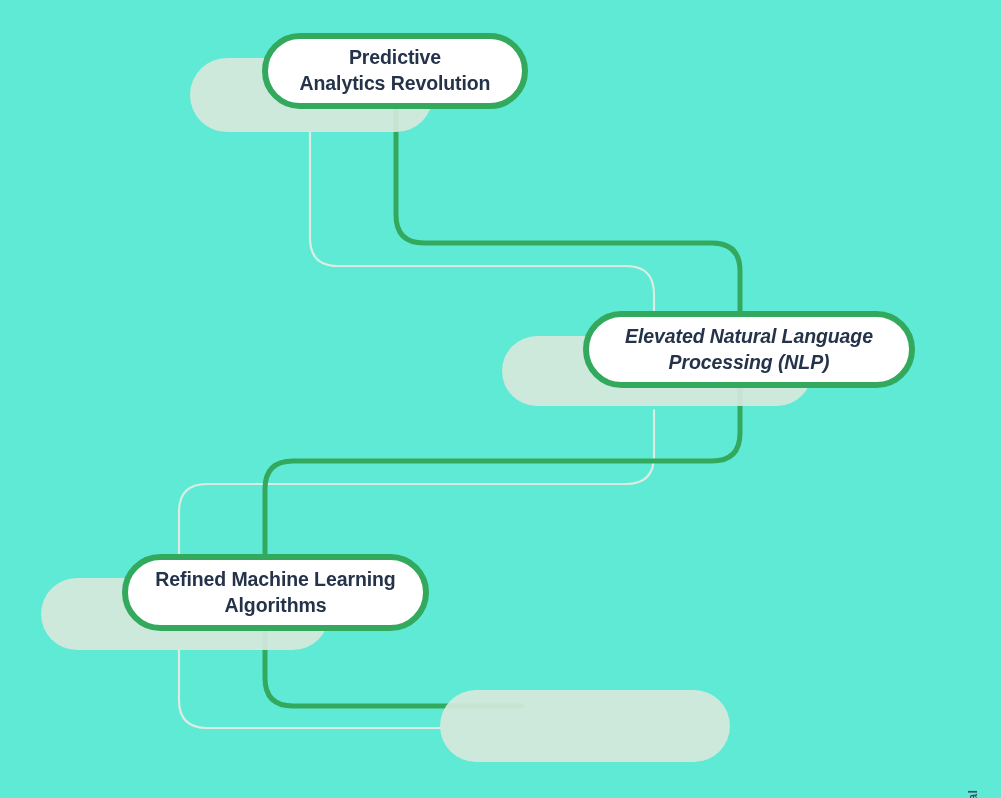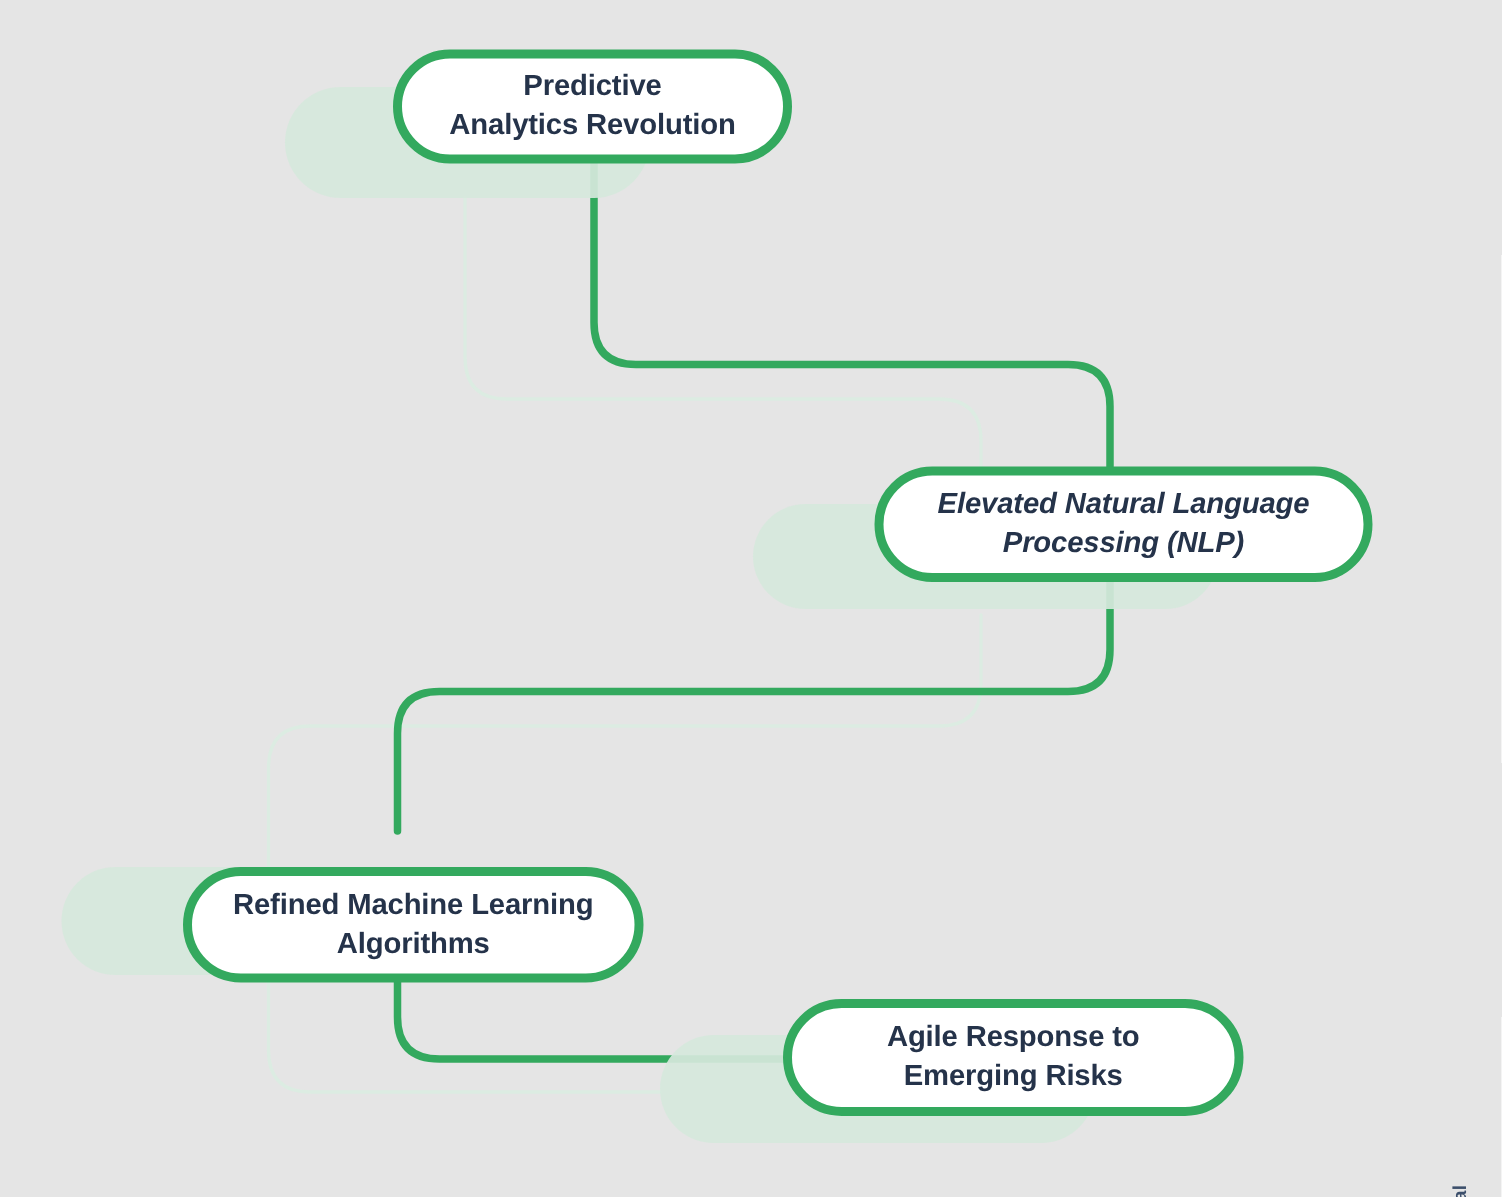--- a/index.html
+++ b/index.html
@@ -7,21 +7,21 @@
     padding: 0;
     background: #ffffff;
   }
   body {
     font-family: "Liberation Sans", sans-serif;
   }
   #canvas {
     position: relative;
     width: 1001px;
     height: 798px;
-    background: #e5e5e5;
+    background: #5eead4;
     overflow: hidden;
   }
   #connector-layer {
     position: absolute;
     left: 0;
     top: 0;
     width: 1001px;
     height: 798px;
   }
   #node-layer {
@@ -98,25 +98,21 @@
       </div>
 
     <div class="node" id="node-1" style="left: 262px; top: 33px; width: 266px; height: 76px; border-color: rgb(51, 169, 94); color: rgb(37, 51, 74);">
       <span class="node-label">Predictive
 Analytics Revolution</span>
     </div>
     <div class="node" id="node-2" style="left: 583px; top: 311px; width: 332px; height: 77px; border-color: rgb(51, 169, 94); color: rgb(37, 51, 74); font-style: italic;">
       <span class="node-label">Elevated Natural Language
 Processing (NLP)</span>
     </div>
-    <div class="node" id="node-3" style="left: 122px; top: 554px; width: 307px; height: 77px; border-color: rgb(51, 169, 94); color: rgb(37, 51, 74); margin-top: 24px;">
+    <div class="node" id="node-3" style="left: 122px; top: 554px; width: 307px; height: 77px; border-color: rgb(51, 169, 94); color: rgb(37, 51, 74);">
       <span class="node-label">Refined Machine Learning
 Algorithms</span>
-    </div>
-    <div class="node" id="node-4" style="left: 522px; top: 666px; width: 307px; height: 78px; border-color: rgb(51, 169, 94); color: rgb(37, 51, 74);">
-      <span class="node-label">Agile Response to
-Emerging Risks</span>
     </div>
   </div>
 
   <div class="copyright">© MEGA International</div>
 
 </div>
 
 </body></html>

